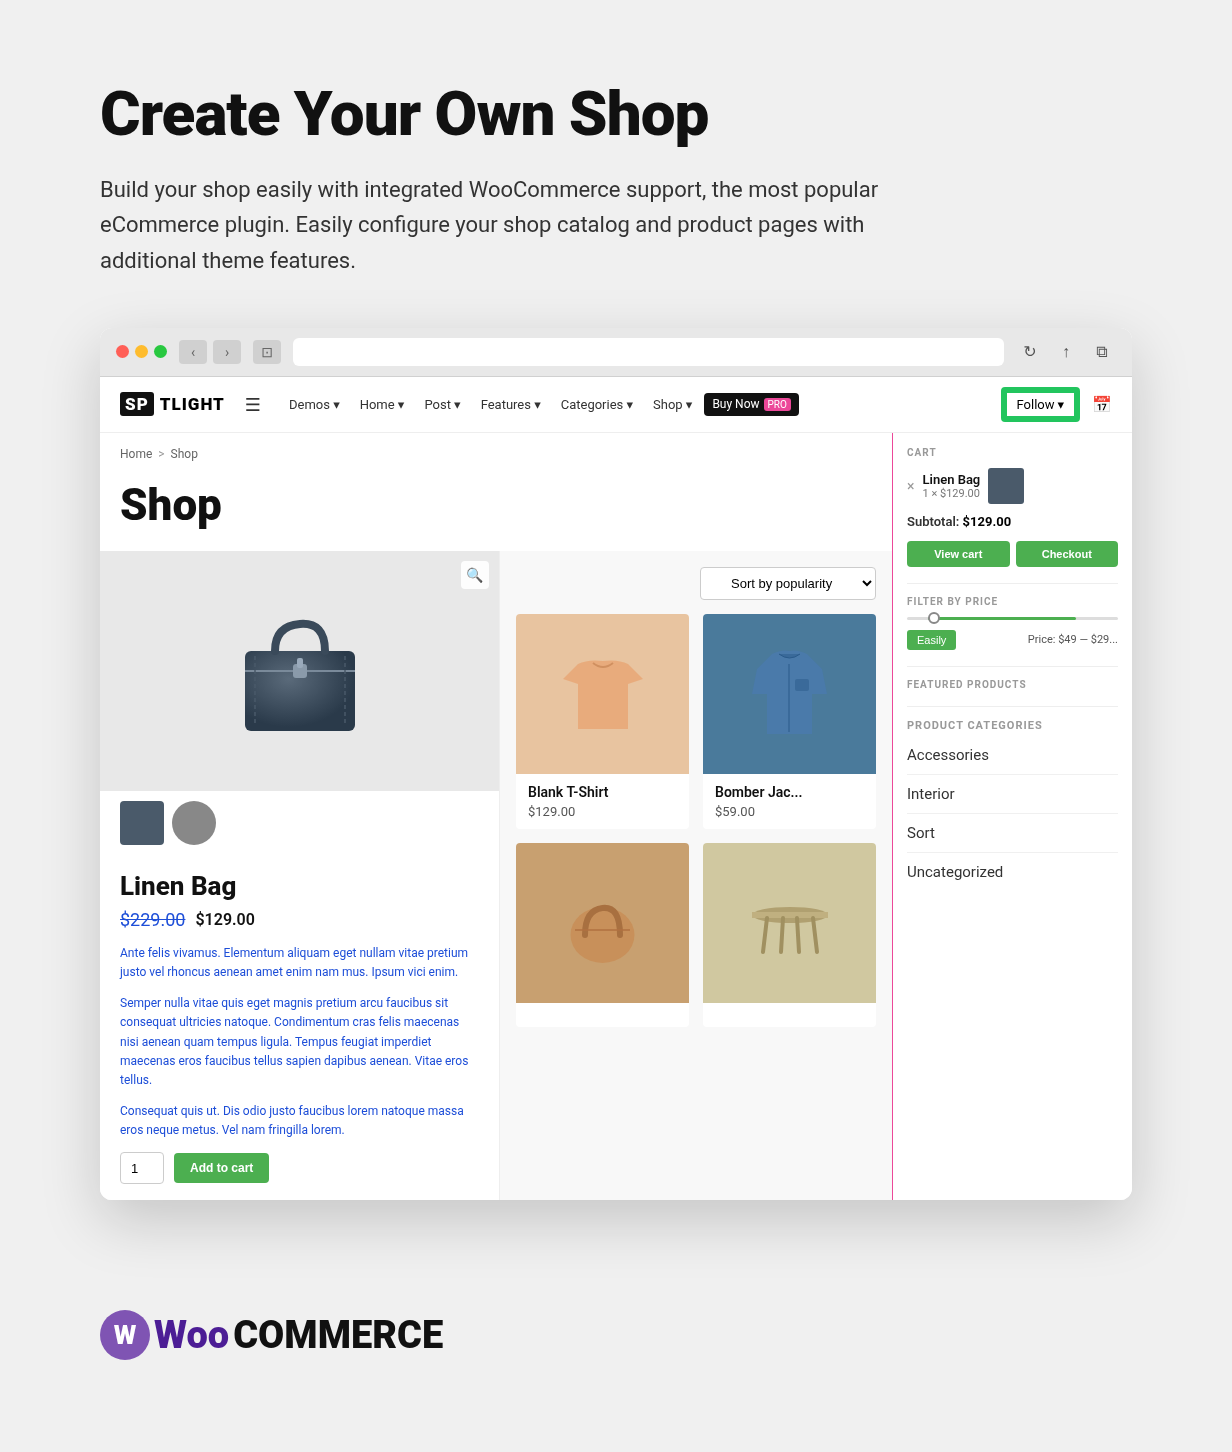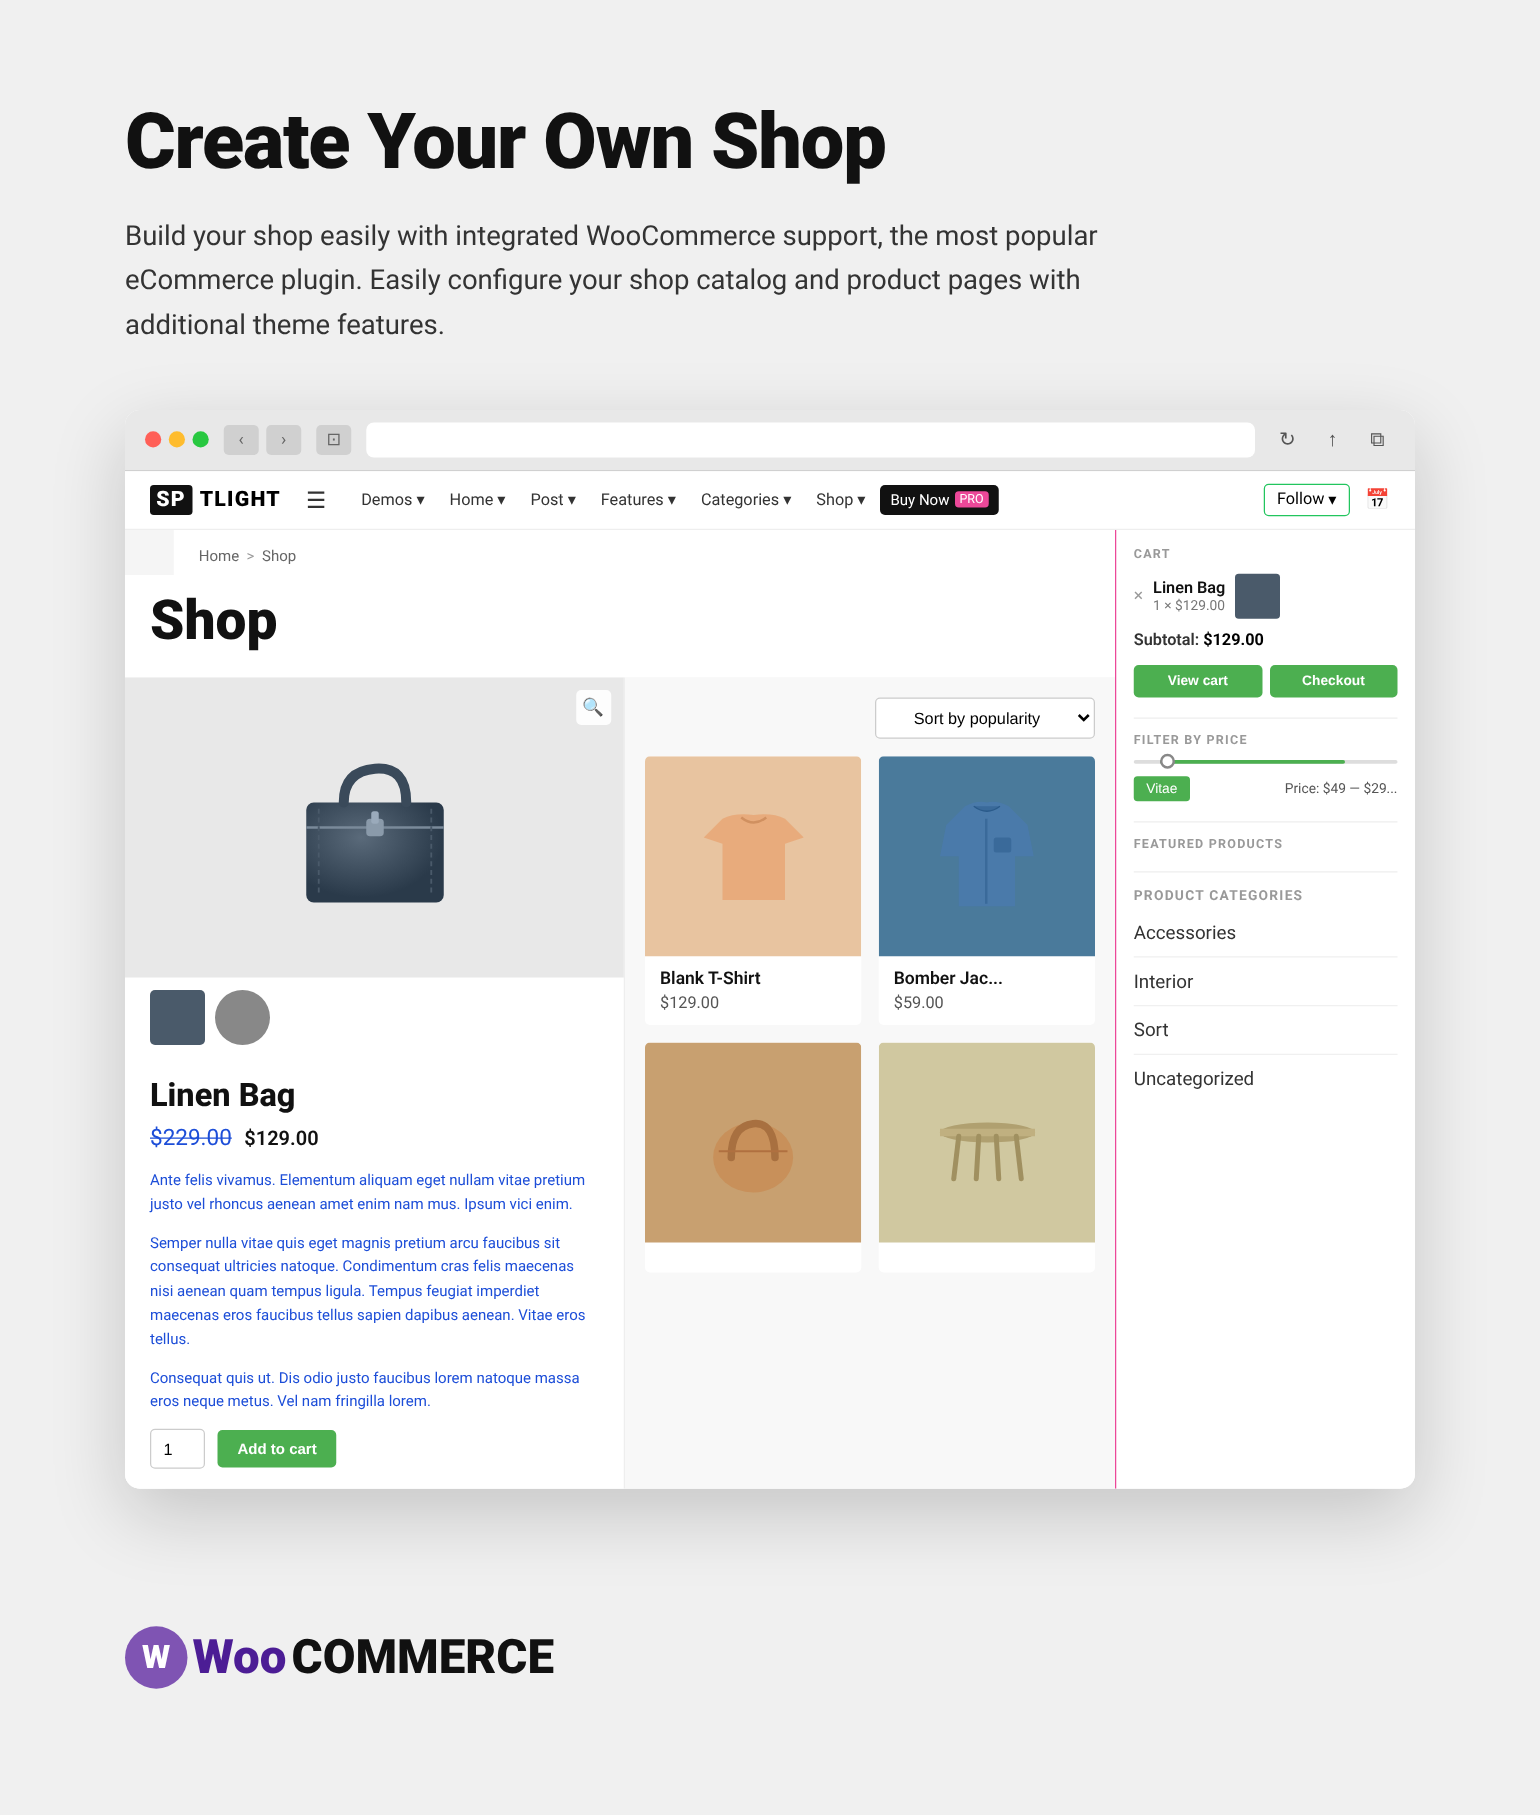--- a/index.html
+++ b/index.html
@@ -173,21 +173,21 @@
       padding: 1px 4px;
     }
 
     .nav-right {
       display: flex;
       align-items: center;
       gap: 12px;
     }
 
     .follow-btn {
-      border: 1px solid #22c55e;
+      border: 6px solid #22c55e;
       border-radius: 4px;
       padding: 4px 10px;
       font-size: 13px;
       cursor: pointer;
       display: flex;
       align-items: center;
       gap: 3px;
     }
 
     
@@ -205,21 +205,20 @@
 
     
     .breadcrumb {
       padding: 14px 20px 8px;
       font-size: 12px;
       color: #666;
       display: flex;
       gap: 6px;
       align-items: center;
       background: #fff;
-      margin-left: 39px;
     }
 
     .breadcrumb-sep {
       color: #999;
     }
 
     .shop-page-header {
       background: #fff;
       padding: 10px 20px 20px;
     }
@@ -870,21 +869,21 @@
           </div>
         </div>
 
         <div class="filter-section">
           <div class="section-label">FILTER BY PRICE</div>
           <div class="price-slider-track">
             <div class="price-slider-fill"></div>
             <div class="slider-handle"></div>
           </div>
           <div class="filter-row">
-            <button class="filter-btn">Vitae</button>
+            <button class="filter-btn">Easily</button>
             <span class="price-range-text">Price: $49 — $29...</span>
           </div>
         </div>
 
         <div class="filter-section">
           <div class="section-label">FEATURED PRODUCTS</div>
         </div>
 
         <div class="categories-section">
           <div class="categories-label">PRODUCT CATEGORIES</div>

